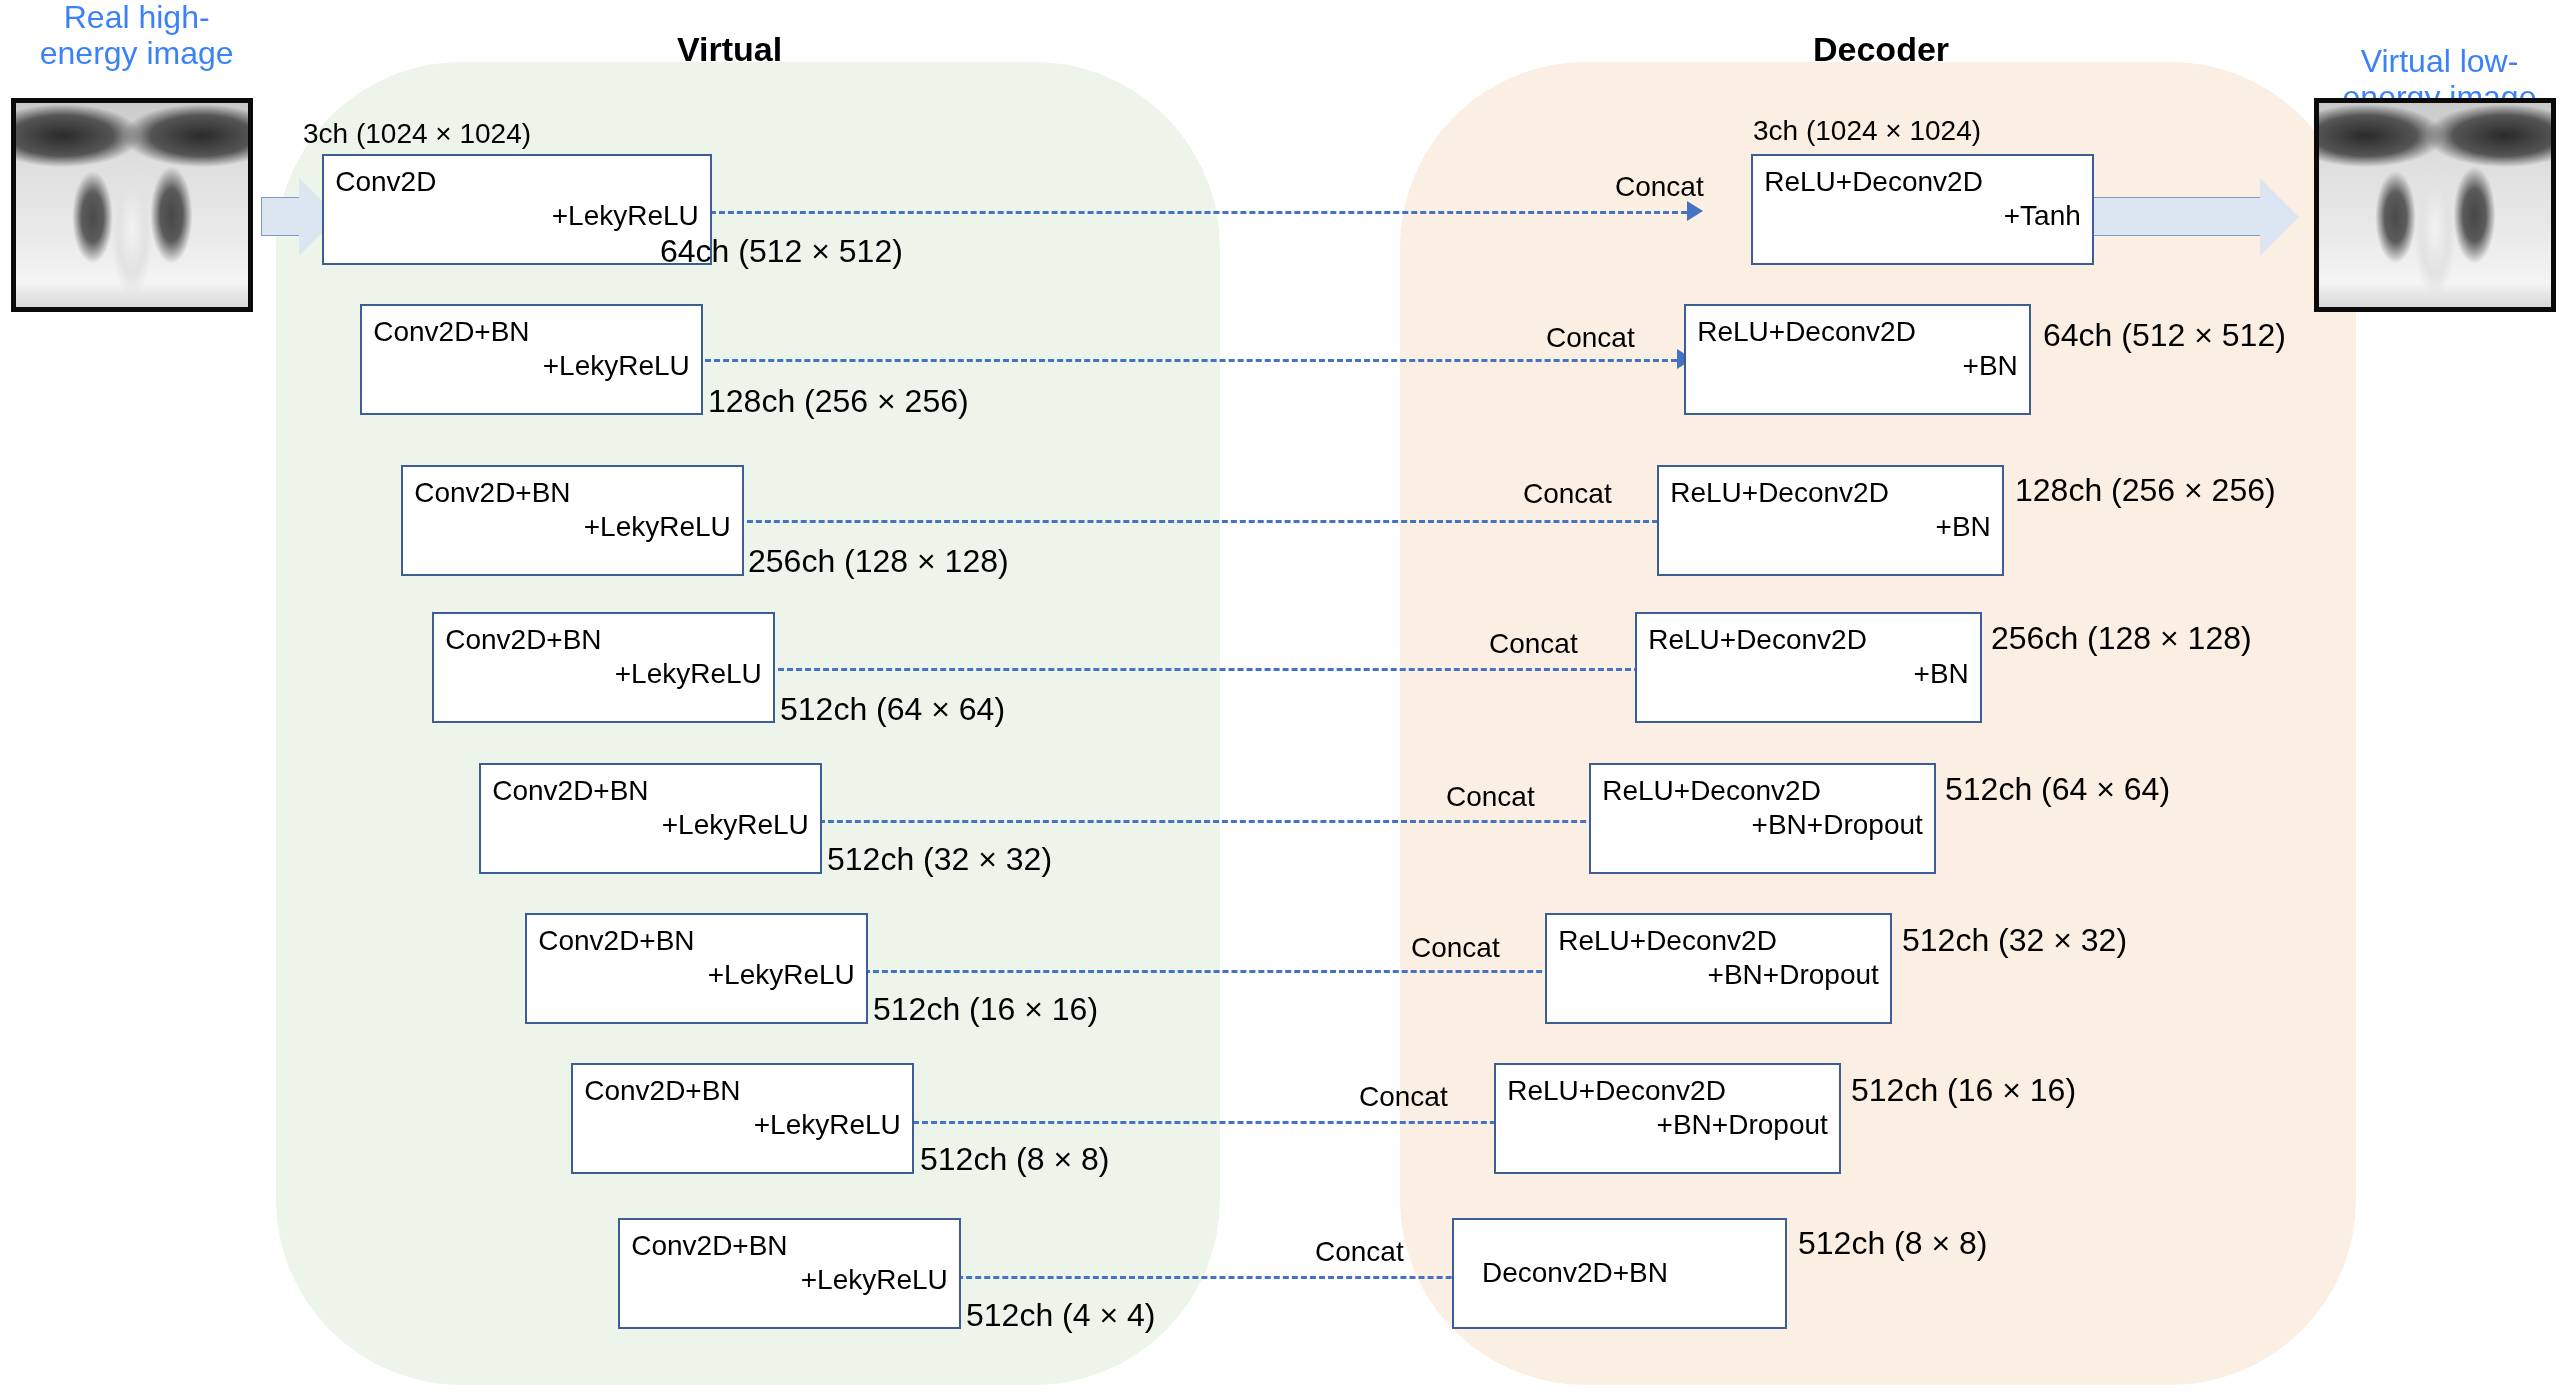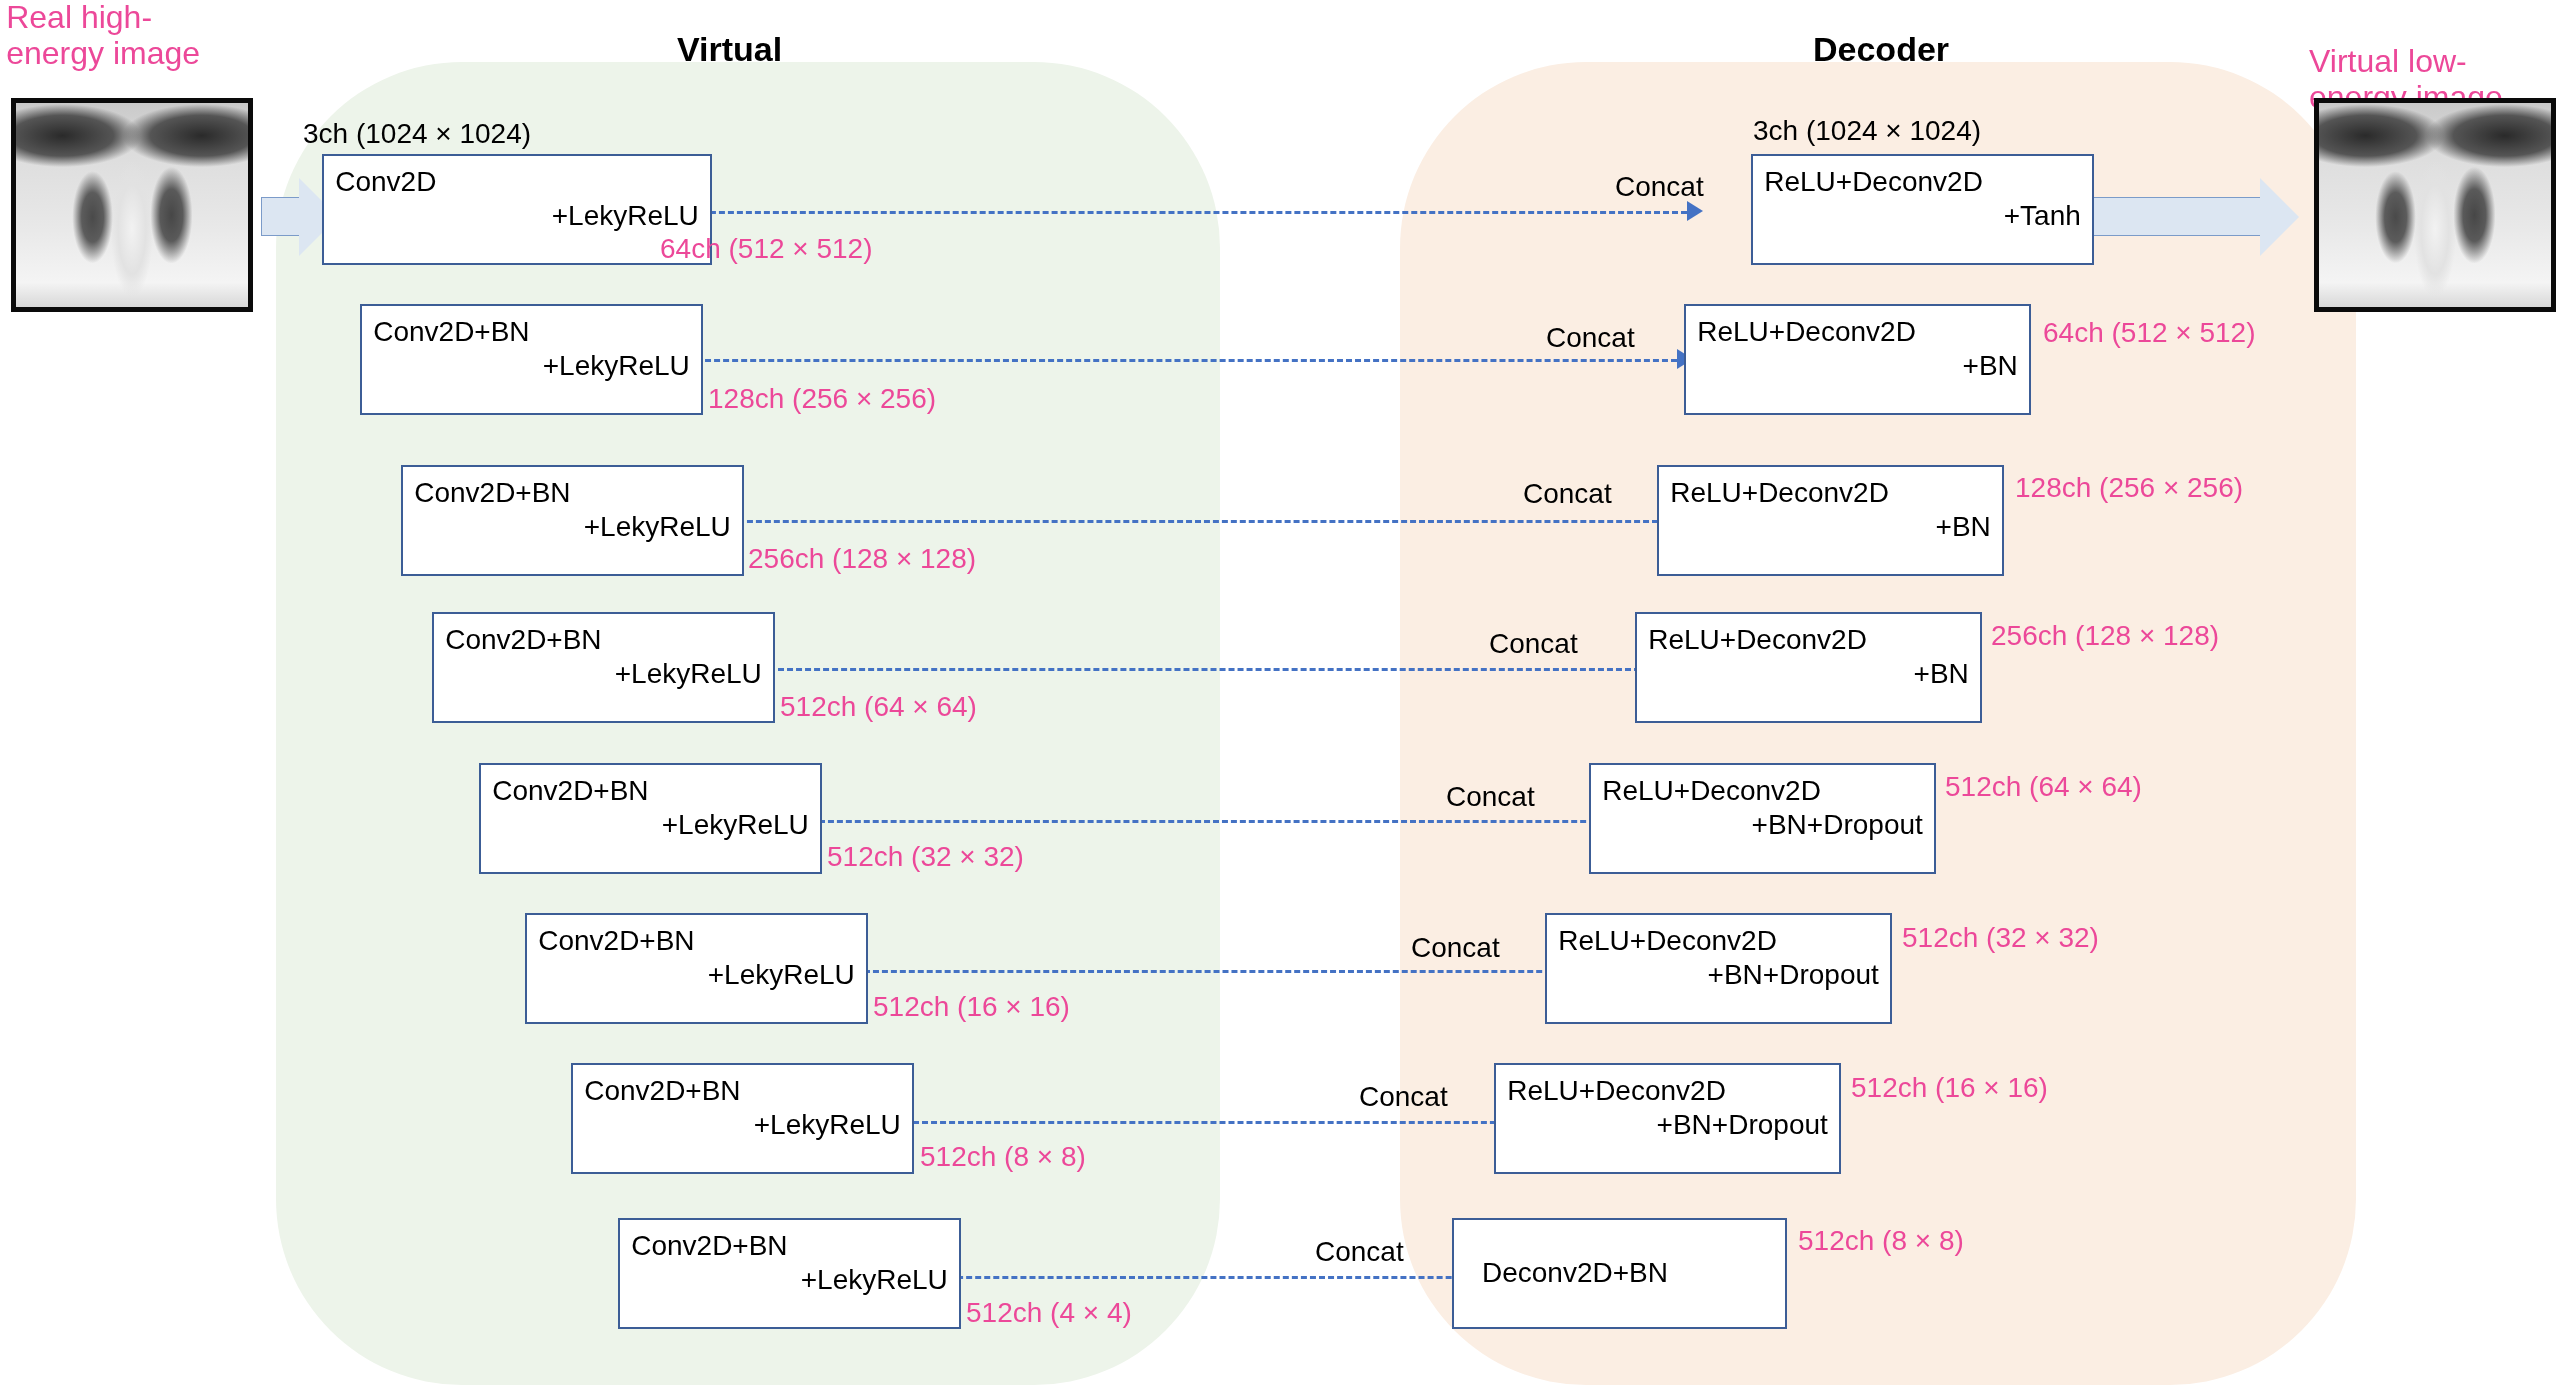--- a/index.html
+++ b/index.html
@@ -41,22 +41,22 @@
     white-space: nowrap;
   }
   #encoder-title { left: 677px; top: 30px; }
   #decoder-title { left: 1813px; top: 30px; }
 
   
   .img-caption {
     position: absolute;
     font-size: 32px;
     line-height: 1.12;
-    color: #ec4899;
-    text-align: left;
+    color: #3b82f6;
+    text-align: center;
     white-space: pre-line;
   }
   #input-caption  { left: 6.2px;   top: 0px;   width: 261px; }
   #output-caption { left: 2309px; top: 0px;   width: 261px; margin-top: 44px; }
 
   
   .xray {
     position: absolute;
     width: 242px;
     height: 214px;
@@ -113,22 +113,22 @@
     padding: 8.7px 11.2px;
   }
   .layer-box .l1 { display: block; text-align: left; }
   .layer-box .l2 { display: block; text-align: right; }
   .layer-box.dec .l2 { text-align: right; }
   .layer-box.single { display: flex; align-items: center; }
 
   
   .dim-label {
     position: absolute;
-    font-size: 28px;
-    color: #ec4899;
+    font-size: 32px;
+    color: #000000;
     white-space: nowrap;
   }
   .top-dim {
     position: absolute;
     font-size: 28px;
     color: #000;
     white-space: nowrap;
   }
 
   

